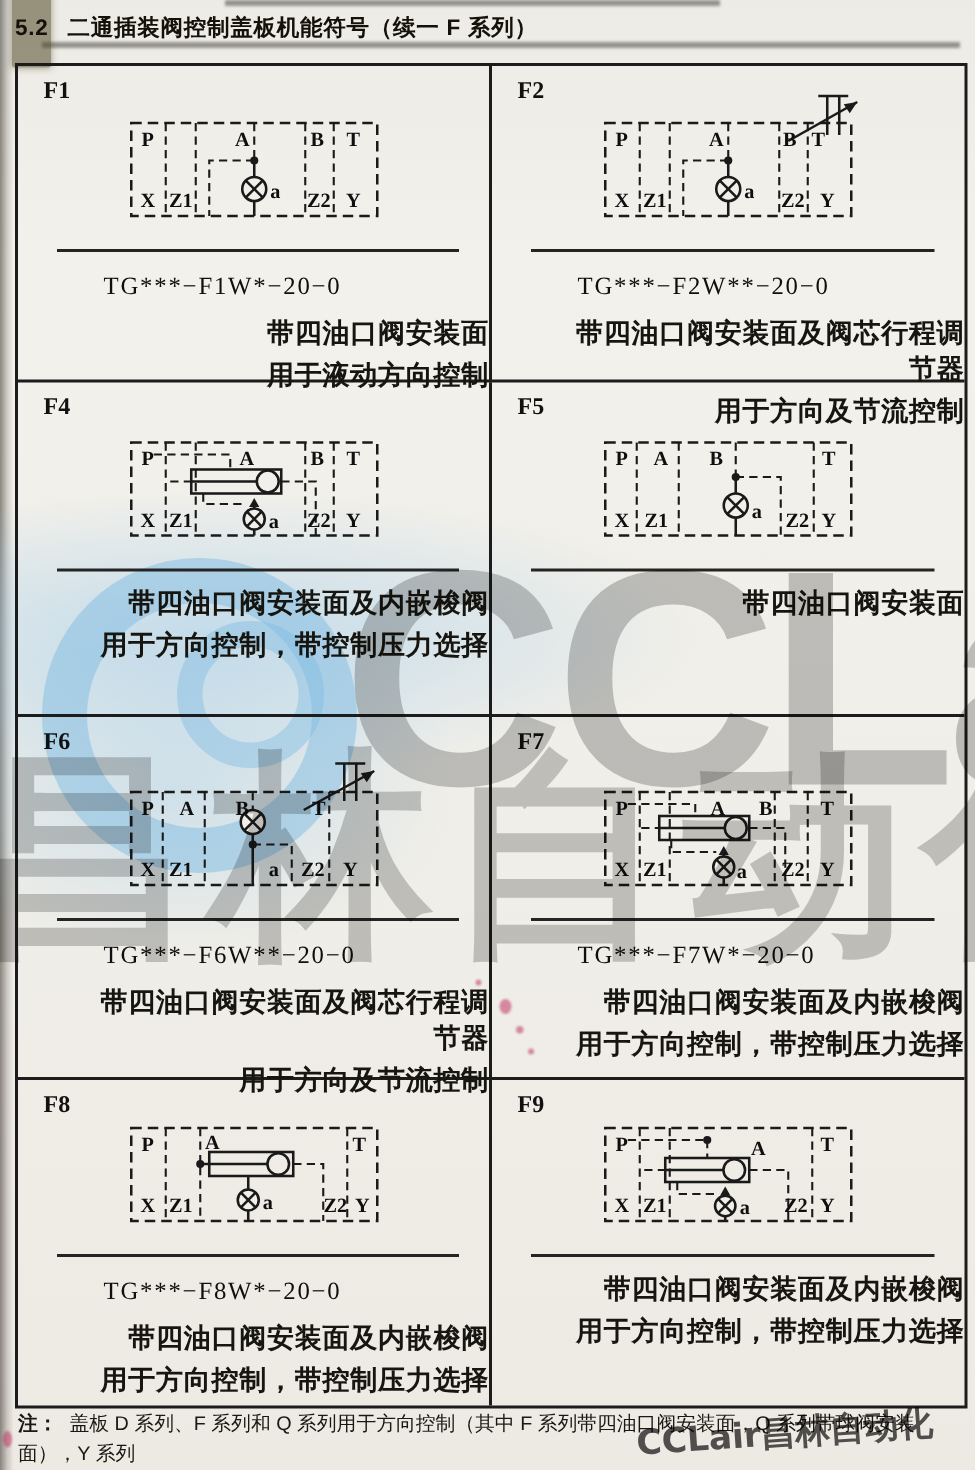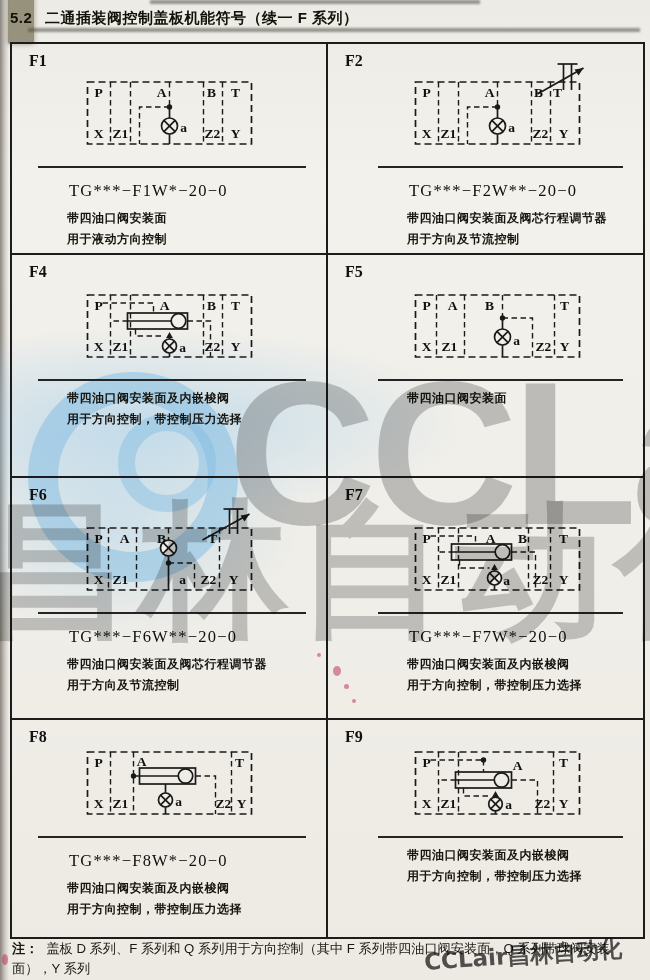--- a/index.html
+++ b/index.html
@@ -8,28 +8,28 @@
         font-family:"Liberation Sans",sans-serif;color:#17150f;}
   .edge-left{position:absolute;left:0;top:0;width:9px;height:100%;
         background:linear-gradient(90deg,rgba(70,65,58,.6),rgba(120,112,104,.28) 55%,rgba(0,0,0,0));}
   .smudge{position:absolute;background:rgba(40,37,30,.45);filter:blur(1px);}
   .title{position:absolute;left:8px;top:9px;font-size:15px;font-weight:bold;letter-spacing:.5px;color:#131108;white-space:nowrap;}
   .secnum{background:rgba(80,72,38,.55);padding:18px 2px;border-radius:2px;margin-right:6px;box-shadow:0 0 5px rgba(80,72,38,.5);}
 
   .sheet{position:absolute;left:10px;top:42px;width:631px;height:893px;border:2.2px solid #1c1c1c;
          display:grid;grid-template-columns:316px 315px;grid-template-rows:211px 223px 242px auto;}
   .cell{position:relative;border-right:2px solid #1c1c1c;border-bottom:2px solid #1c1c1c;}
-  .cell:nth-child(2n){border-right:none;padding-left:24px;}
+  .cell:nth-child(2n){border-right:none;}
   .cell:nth-child(n+7){border-bottom:none;}
   .fid{position:absolute;left:17px;top:8px;font:600 16px "Liberation Serif",serif;color:#111;}
   .diag{display:flex;justify-content:center;}
   .r1 .diag{margin-top:16px}.r2 .diag{margin-top:18px}.r3 .diag{margin-top:28px}.r4 .diag{margin-top:10px}
   .sep{height:0;border-top:2px solid #242424;margin:6px 20px 0 26px;}
   .code{margin:13px 0 0 57px;font:16.5px "Liberation Serif",serif;color:#0f0f0f;letter-spacing:1.2px;}
-  .desc{margin:4px 0 0 55px;font-weight:600;font-size:12px;letter-spacing:.5px;color:#17150f;}
+  .desc{margin:4px 0 0 55px;font-weight:600;font-size:18px;letter-spacing:.5px;color:#17150f;text-align:right;}
   .desc.first{margin-top:9px;}
 
   
   .b{fill:none;stroke:#1a1a1a;stroke-width:1.7;stroke-dasharray:7 4;}
   .d{fill:none;stroke:#1a1a1a;stroke-width:1.4;stroke-dasharray:5.5 3.5;}
   .s{fill:none;stroke:#1a1a1a;stroke-width:1.7;}
   .xc{fill:#f1efe9;stroke:#1a1a1a;stroke-width:1.7;}
   .f{fill:#1a1a1a;stroke:none;}
   text.port{font:bold 13.5px "Liberation Serif",serif;fill:#0f0f0f;text-anchor:middle;}
 

